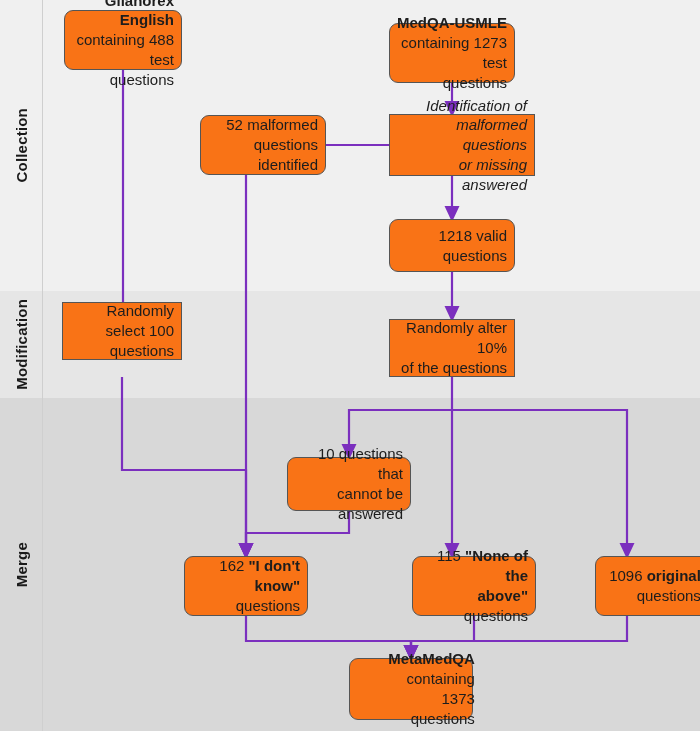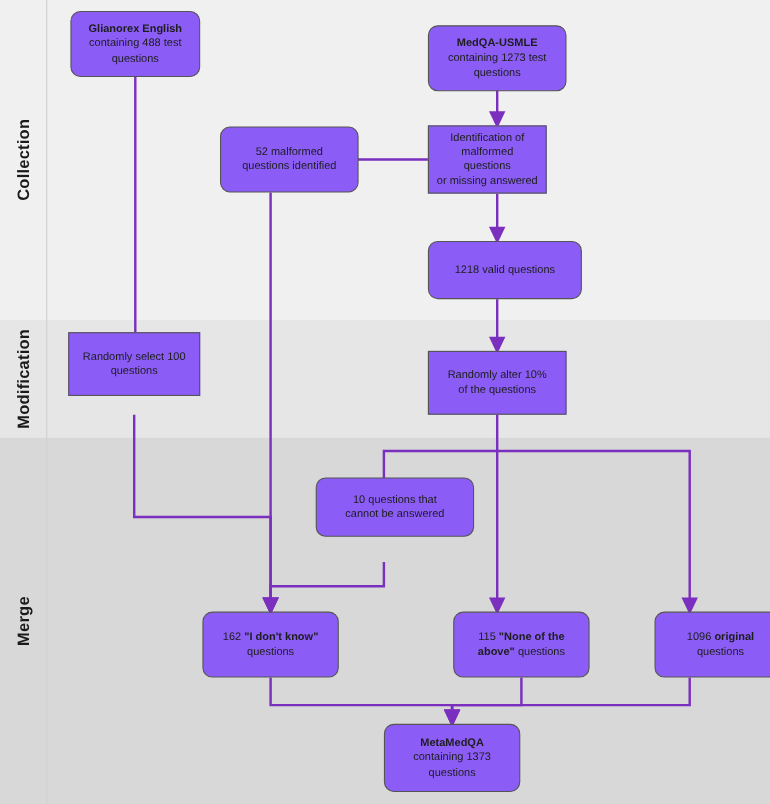--- a/index.html
+++ b/index.html
@@ -7,23 +7,23 @@
   #canvas{position:relative;width:700px;height:731px;overflow:hidden;background:#f0f0f0;}
   .band{position:absolute;left:0;width:700px;}
   .band-label{position:absolute;left:0;width:42px;display:flex;align-items:center;justify-content:center;}
   .band-label span{
     writing-mode:vertical-rl;transform:rotate(180deg);
     font-weight:bold;font-size:15px;color:#1a1a1a;letter-spacing:0.2px;
     white-space:nowrap;
   }
   .divider{position:absolute;left:42px;top:0;width:1px;height:731px;background:#cfcfcf;}
   svg.wires{position:absolute;left:0;top:0;width:700px;height:731px;pointer-events:none;}
-  .node{position:absolute;box-sizing:border-box;background:#8b5cf6;border:1px solid #555;
-        display:flex;align-items:center;justify-content:center;text-align:center;
-        font-size:10px;color:#1d1d1d;line-height:1.32;padding:4px 7px;}
+  .node{position:absolute;box-sizing:border-box;background:#f97316;border:1px solid #555;
+        display:flex;align-items:center;justify-content:center;text-align:right;
+        font-size:15px;color:#1d1d1d;line-height:1.32;padding:4px 7px;}
   .node.round{border-radius:9px;}
   .node .t{display:block;}
   .node b{font-weight:bold;}
 </style>
 </head>
 <body>
 
 <div id="canvas">
 
   <div class="band" style="top:0;height:291px;background:#f0f0f0;"></div>
@@ -87,56 +87,56 @@
   </div>
 
   <div class="node round" style="left:389px;top:10px;width:126px;height:60px;margin-top:13px;">
     <div>
       <span class="t"><b>MedQA-USMLE</b></span>
       <span class="t">containing 1273 test</span>
       <span class="t">questions</span>
     </div>
   </div>
 
-  <div class="node" style="left:389px;top:114px;width:108px;height:62px;">
+  <div class="node" style="left:389px;top:114px;width:146px;height:62px;font-style:italic;">
     <div>
       <span class="t">Identification of</span>
       <span class="t">malformed questions</span>
       <span class="t">or missing answered</span>
     </div>
   </div>
 
   <div class="node round" style="left:183px;top:115px;width:126px;height:60px;margin-left:17px;">
     <div>
       <span class="t">52 malformed</span>
       <span class="t">questions identified</span>
     </div>
   </div>
 
-  <div class="node round" style="left:389px;top:219px;width:140px;height:53px;">
+  <div class="node round" style="left:389px;top:219px;width:126px;height:53px;">
     <div>
       <span class="t">1218 valid questions</span>
     </div>
   </div>
 
   <div class="node" style="left:62px;top:302px;width:120px;height:58px;">
     <div>
       <span class="t">Randomly select 100</span>
       <span class="t">questions</span>
     </div>
   </div>
 
   <div class="node" style="left:389px;top:319px;width:126px;height:58px;">
     <div>
       <span class="t">Randomly alter 10%</span>
       <span class="t">of the questions</span>
     </div>
   </div>
 
-  <div class="node round" style="left:287px;top:434px;width:144px;height:54px;">
+  <div class="node round" style="left:287px;top:457px;width:124px;height:54px;">
     <div>
       <span class="t">10 questions that</span>
       <span class="t">cannot be answered</span>
     </div>
   </div>
 
   <div class="node round" style="left:184px;top:556px;width:124px;height:60px;">
     <div>
       <span class="t"><span>162 </span><b>"I don't know"</b></span>
       <span class="t">questions</span>
@@ -150,21 +150,21 @@
     </div>
   </div>
 
   <div class="node round" style="left:595px;top:556px;width:120px;height:60px;">
     <div>
       <span class="t"><span>1096 </span><b>original</b></span>
       <span class="t">questions</span>
     </div>
   </div>
 
-  <div class="node round" style="left:349px;top:658px;width:124px;height:62px;">
+  <div class="node round" style="left:349px;top:658px;width:124px;height:62px;padding-left:48px;">
     <div>
       <span class="t"><b>MetaMedQA</b></span>
       <span class="t">containing 1373</span>
       <span class="t">questions</span>
     </div>
   </div>
 
 </div>
 
 </body></html>

